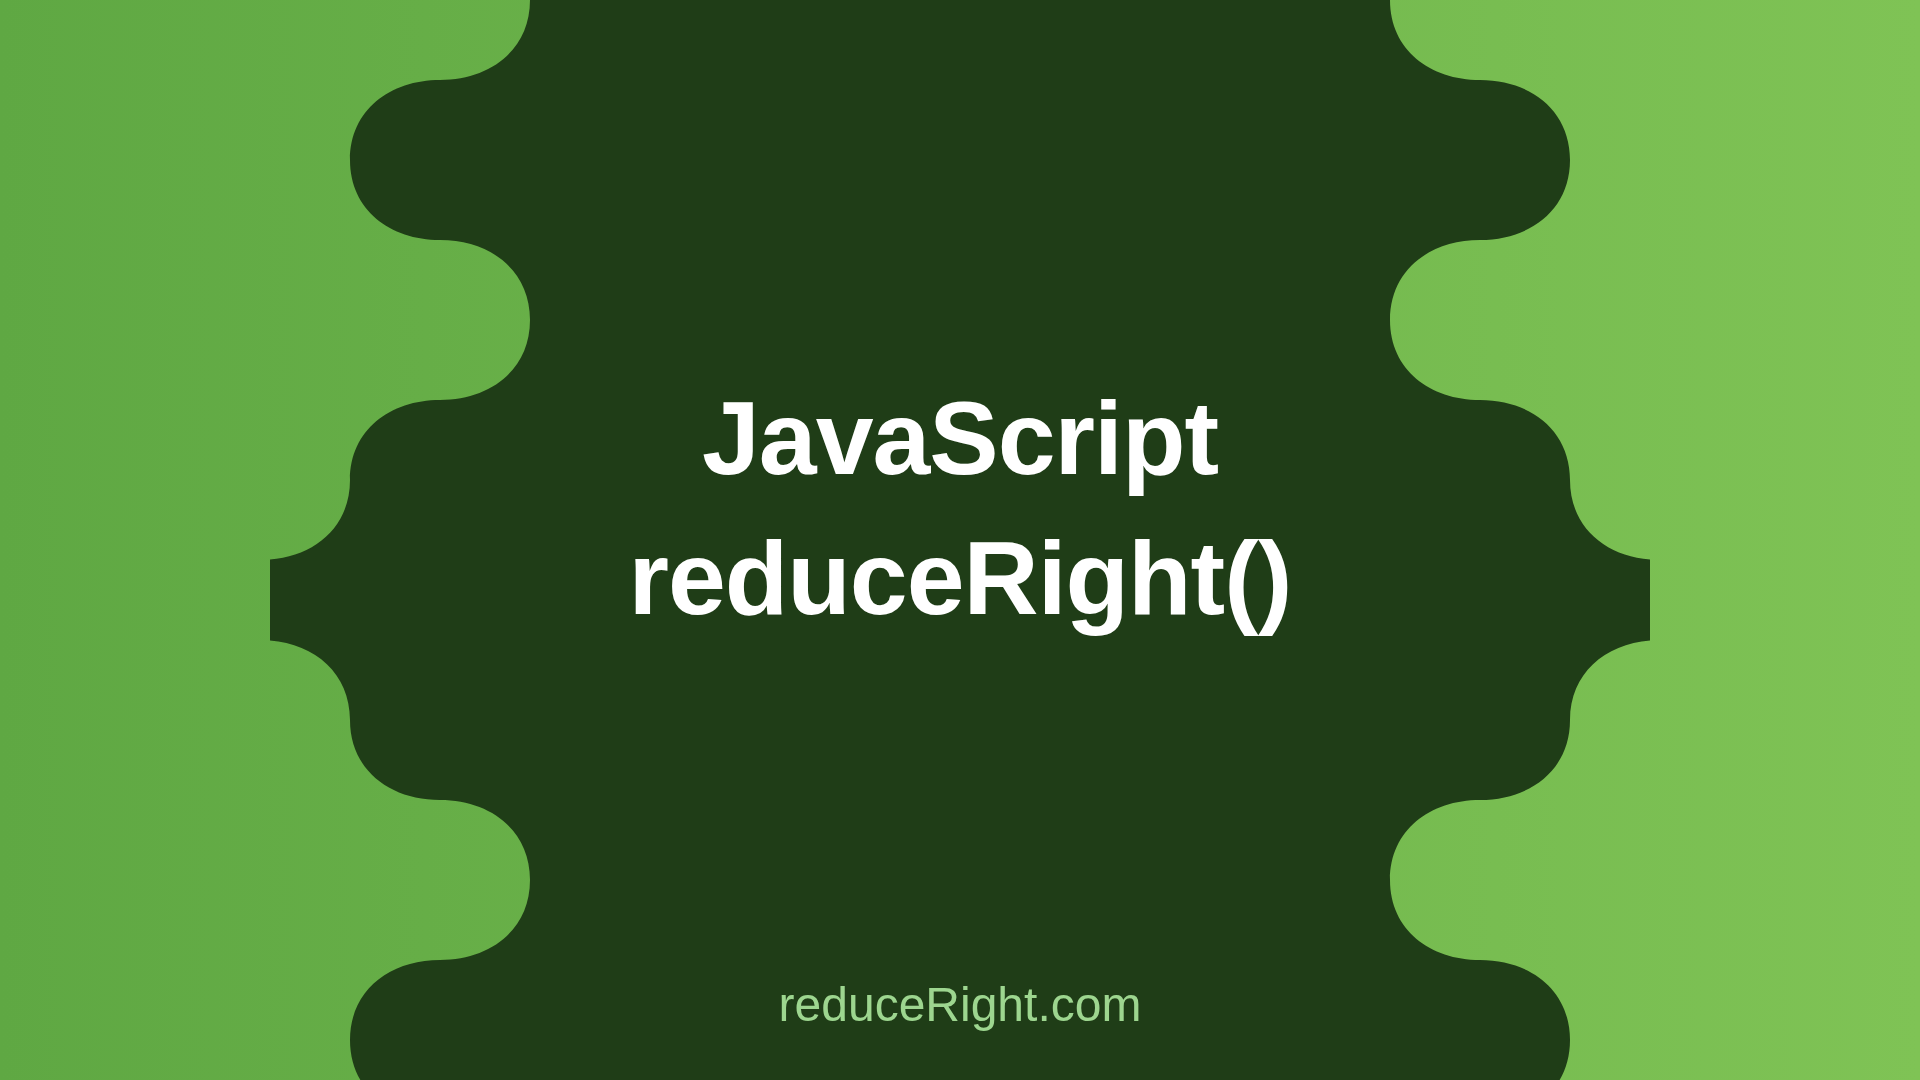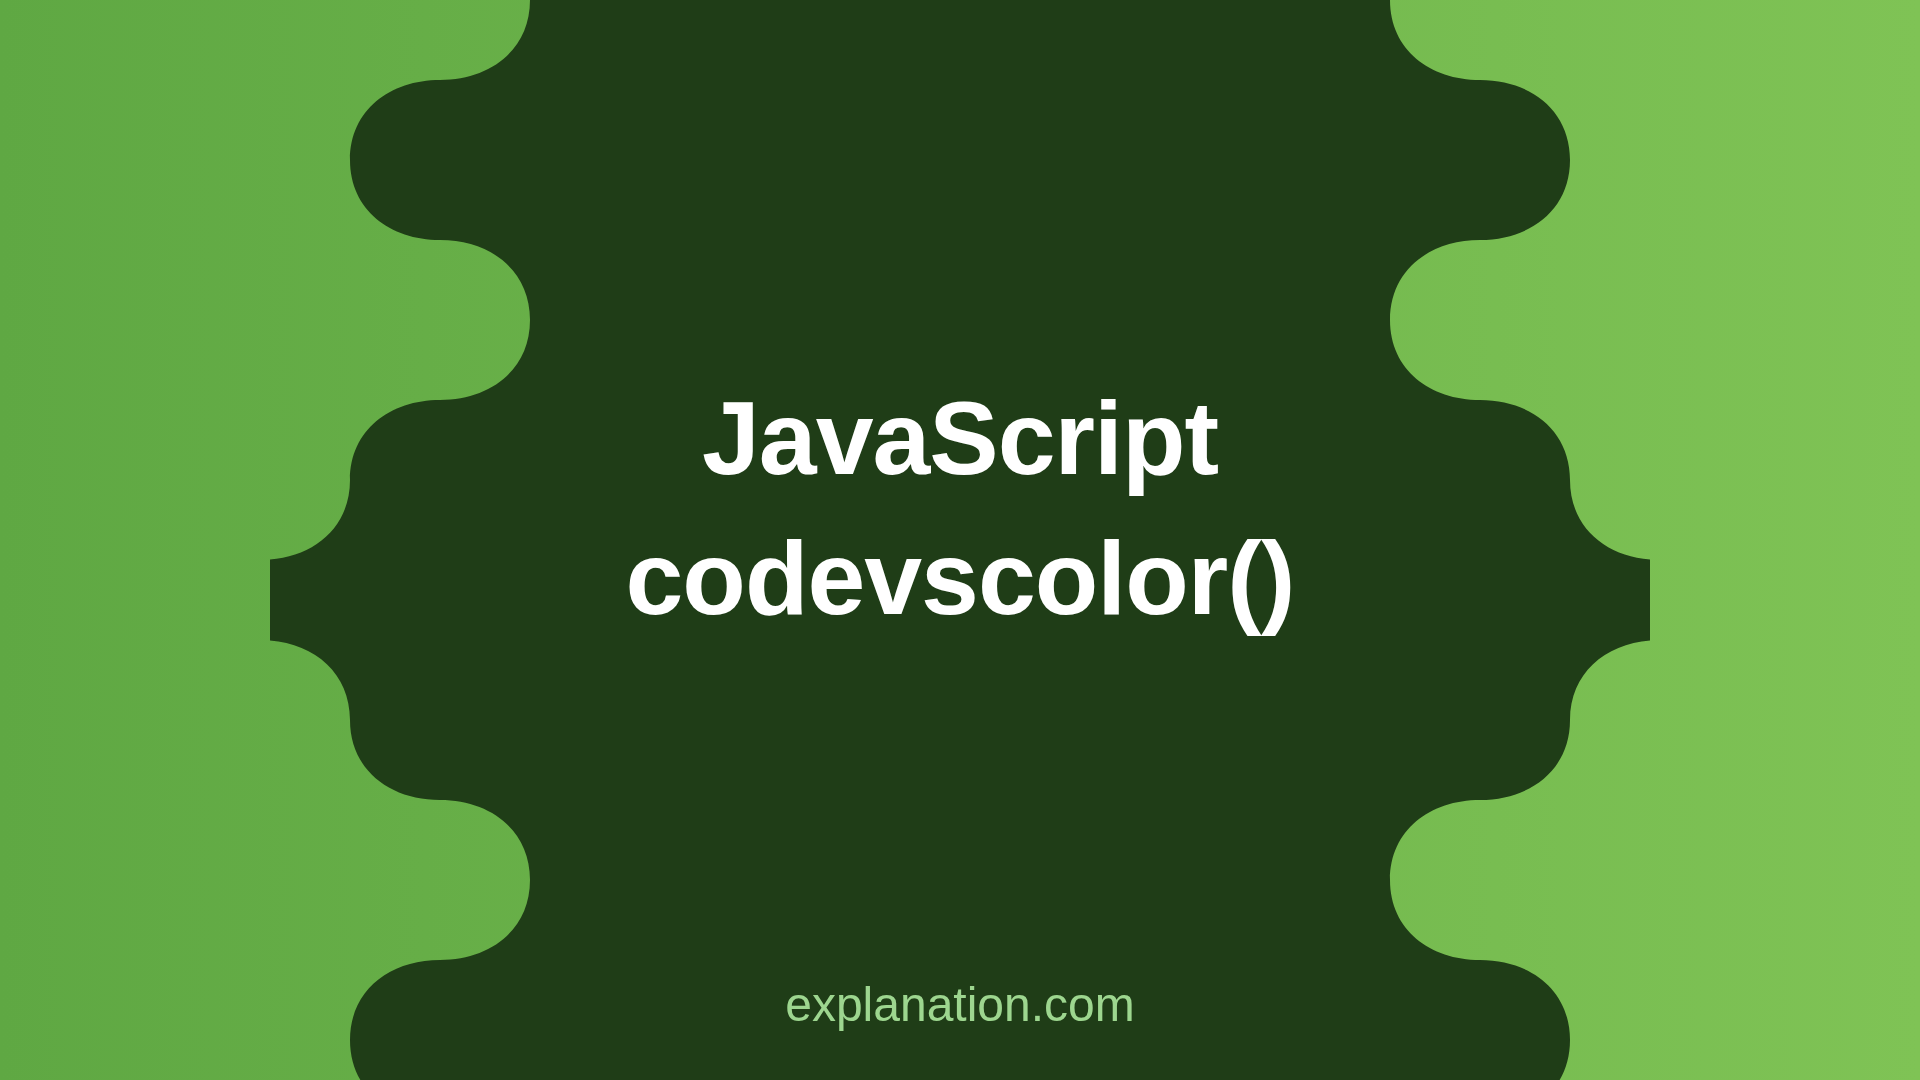--- a/index.html
+++ b/index.html
@@ -99,18 +99,18 @@
       C 80 170 120 140 170 140
       C 220 140 260 110 260 60
       C 260 10 300 -20 340 -20
       Z
     "></path>
   </svg>
 
   <div class="content">
     <div class="title">
       <div>JavaScript</div>
-      <div>codevscolor()</div>
+      <div>reduceRight()</div>
     </div>
   </div>
 
-  <div class="site-name">explanation.com</div>
+  <div class="site-name">reduceRight.com</div>
 </div>
 
 </body></html>

